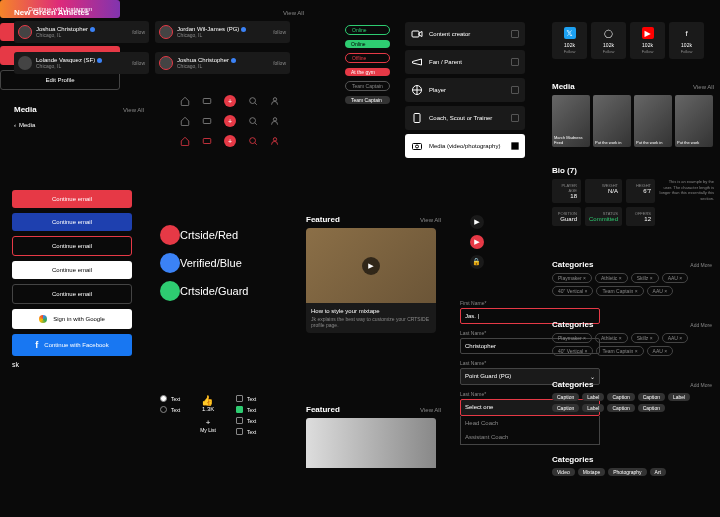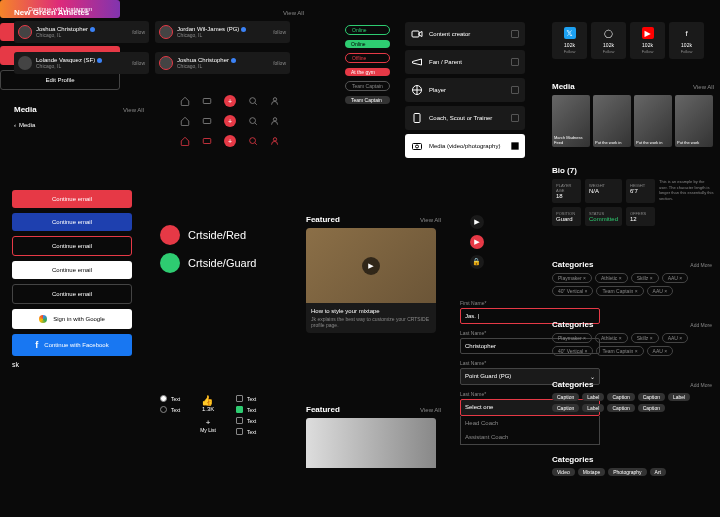--- a/index.html
+++ b/index.html
@@ -35,21 +35,21 @@
 .btn-red { background: #e63946; color: #fff; }
 .btn-blue { background: #1e40af; color: #fff; }
 .btn-outline { border: 1px solid #e63946; color: #fff; }
 .btn-white { background: #fff; color: #000; }
 .btn-dark { border: 1px solid #444; color: #fff; }
 .btn-google { background: #fff; color: #000; gap: 6px; }
 .btn-facebook { background: #1877f2; color: #fff; gap: 6px; }
 .btn-insta { background: linear-gradient(90deg, #f58529, #dd2a7b, #8134af); color: #fff; }
 .btn-play { background: #e63946; color: #fff; gap: 4px; }
 .btn-edit { border: 1px solid #444; color: #fff; }
-.swatch-row { display: flex; align-items: center; gap: 8px; margin-bottom: 8px; }
+.swatch-row { display: flex; align-items: center; margin-bottom: 8px; }
 .swatch { width: 20px; height: 20px; border-radius: 50%; }
 .swatch.red { background: #e63946; }
 .swatch.blue { background: #3b82f6; }
 .swatch.green { background: #2ecc71; }
 .swatch-label { font-size: 11px; font-weight: 500; }
 .featured-card { background: #1a1a1a; border-radius: 4px; width: 130px; overflow: hidden; }
 .featured-img { width: 100%; height: 75px; background: linear-gradient(135deg, #8b6f47, #6b5537); position: relative; display: flex; align-items: center; justify-content: center; }
 .play-overlay { width: 18px; height: 18px; background: rgba(0,0,0,0.6); border-radius: 50%; display: flex; align-items: center; justify-content: center; }
 .featured-body { padding: 5px; }
 .featured-title { font-size: 6px; font-weight: 500; margin-bottom: 2px; }
@@ -314,20 +314,24 @@
     <span>Play</span>
   </div>
   <div class="btn btn-edit">Edit Profile</div>
 
 <div class="section" style="top:225px; left:160px;">
   <div class="swatch-row">
     <div class="swatch red"></div>
     <span class="swatch-label">Crtside/Red</span>
   </div>
   <div class="swatch-row">
+    <div class="swatch blue"></div>
+    <span class="swatch-label">Verified/Blue</span>
+  </div>
+  <div class="swatch-row">
     <div class="swatch green"></div>
     <span class="swatch-label">Crtside/Guard</span>
   </div>
 </div>
 
 <div class="section" style="top:215px; left:306px; width:135px;">
   <div class="header">
     <h3>Featured</h3>
     <span class="view-all">View All</span>
   </div>
@@ -420,21 +424,21 @@
       </div>
     <div class="media-thumb">
         <div class="media-caption">Put the work in</div>
       </div>
     <div class="media-thumb">
         <div class="media-caption">Put the work</div>
       </div>
   </div>
 </div>
 
-<div class="section" style="top:166px; left:552px; width:162px;">
+<div class="section" style="top:166px; left:552px; width:162px;text-align:right;">
   <div class="header" style="margin-bottom:4px;">
     <h3>Bio (7)</h3>
   </div>
   <div style="display:flex; gap:4px;">
     <div style="flex:1;">
       <div class="bio-grid">
         <div class="bio-cell">
             <div class="bio-label">PLAYER AGE</div>
             <div class="bio-value">18</div>
           </div>

